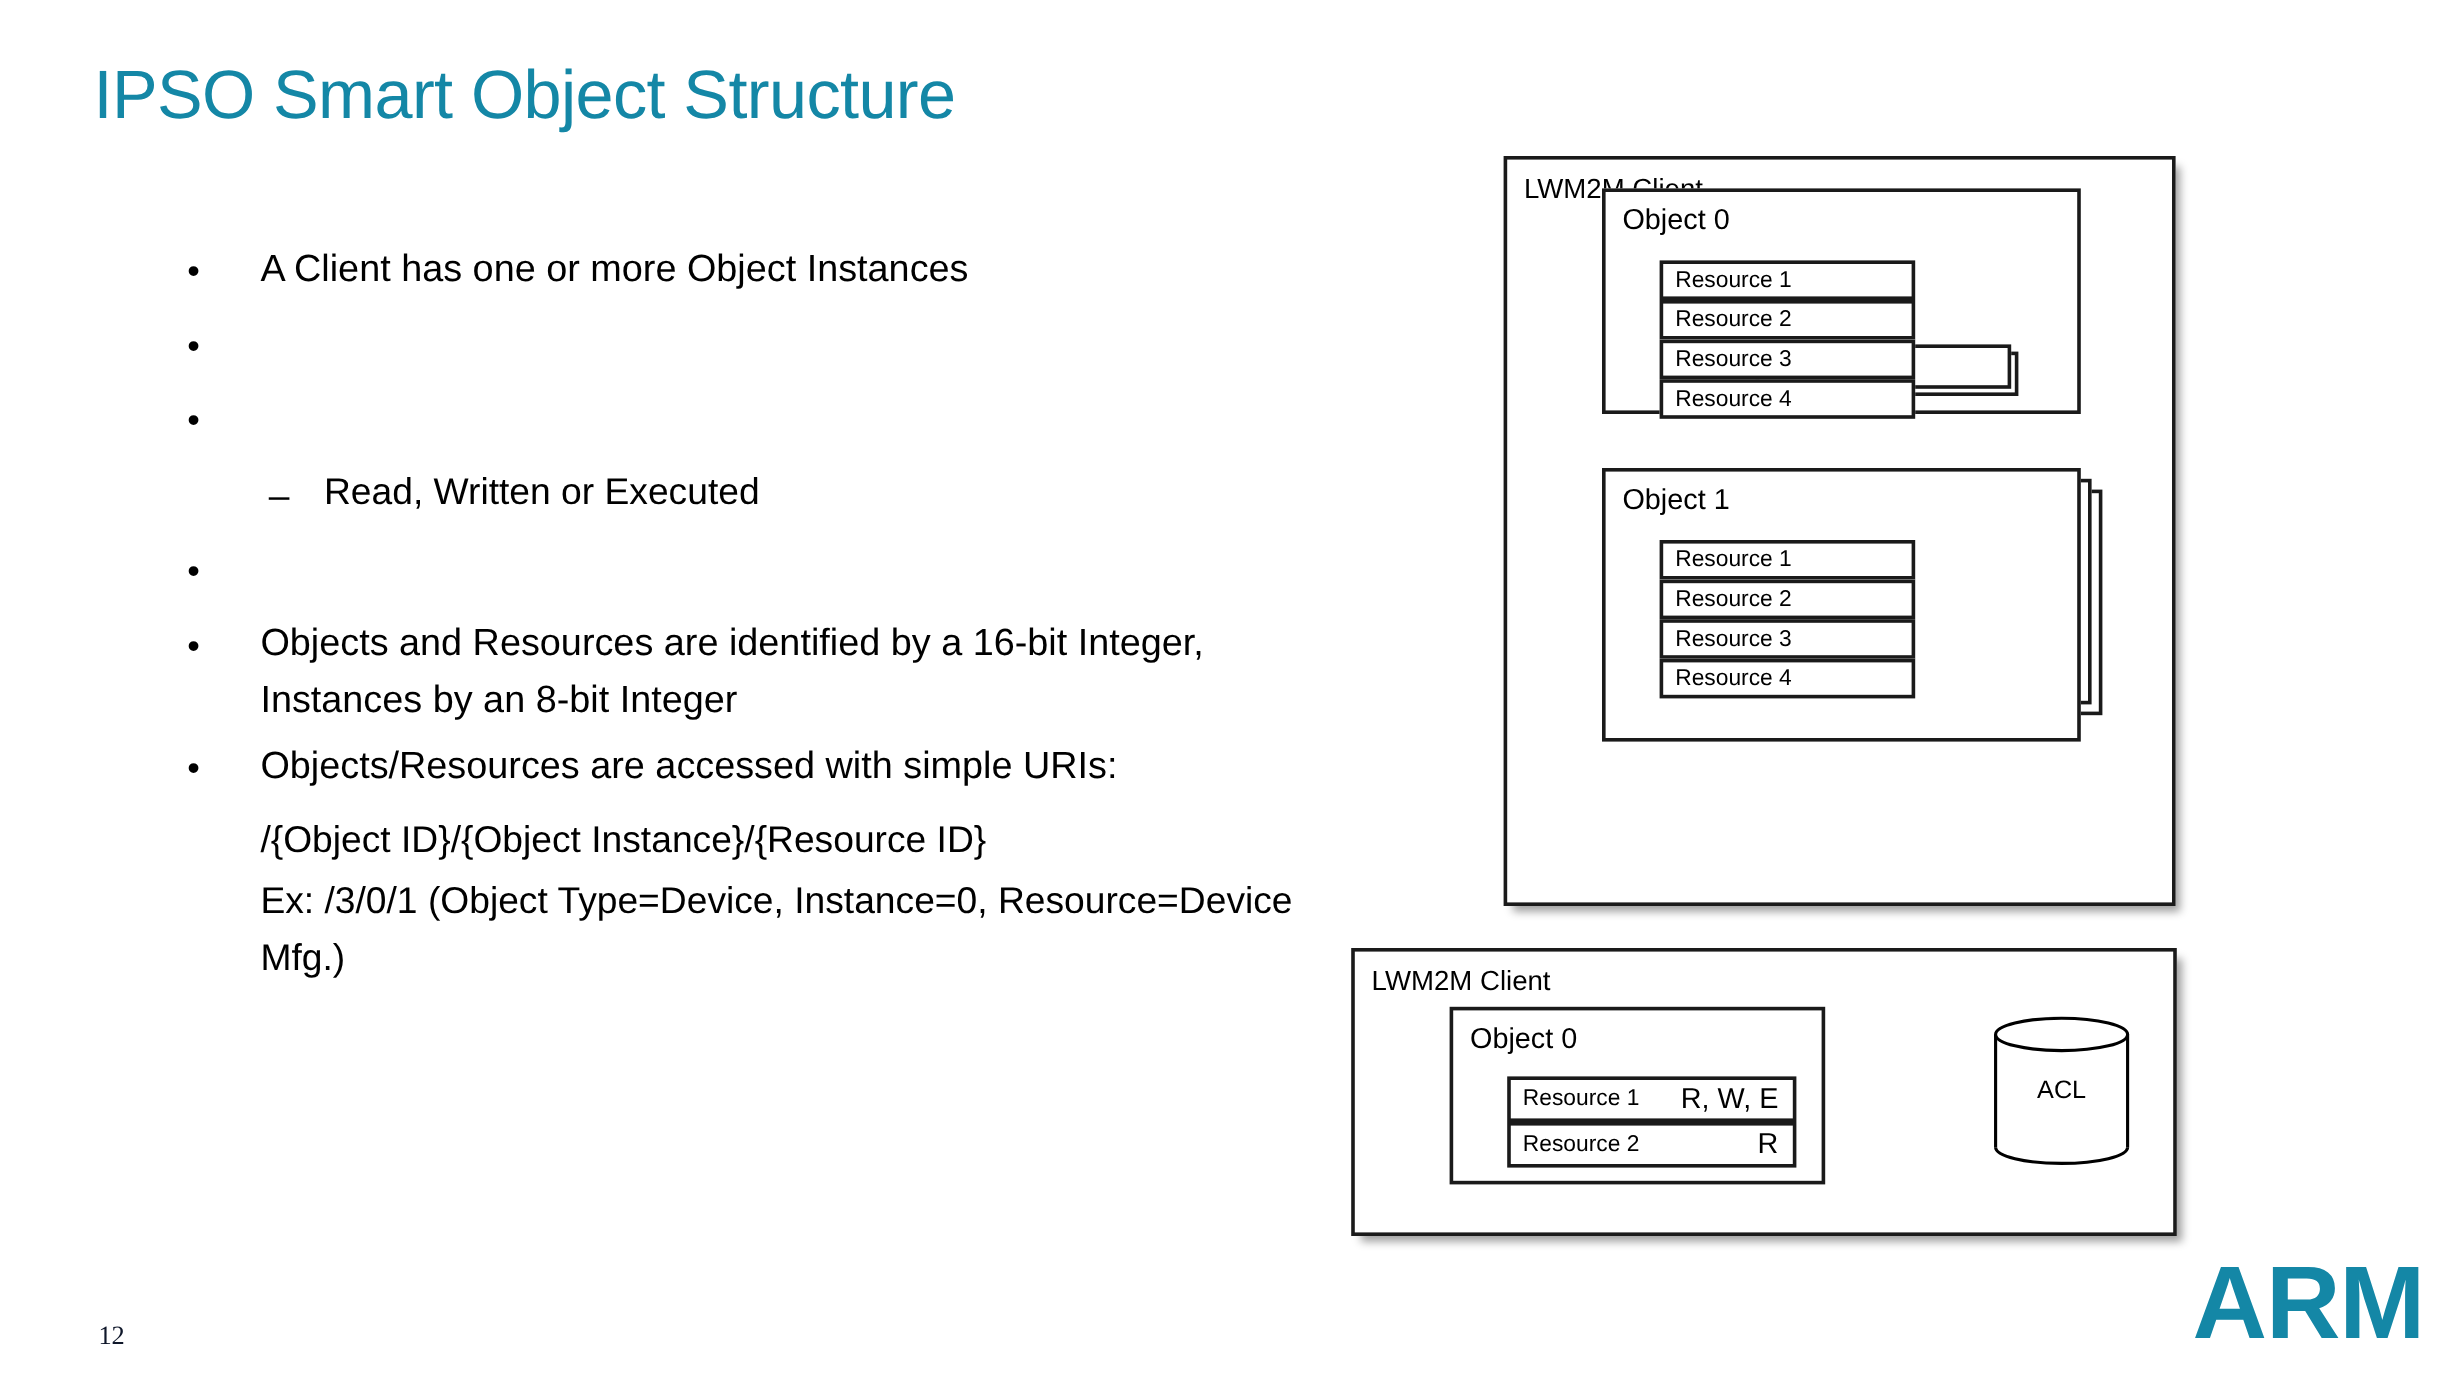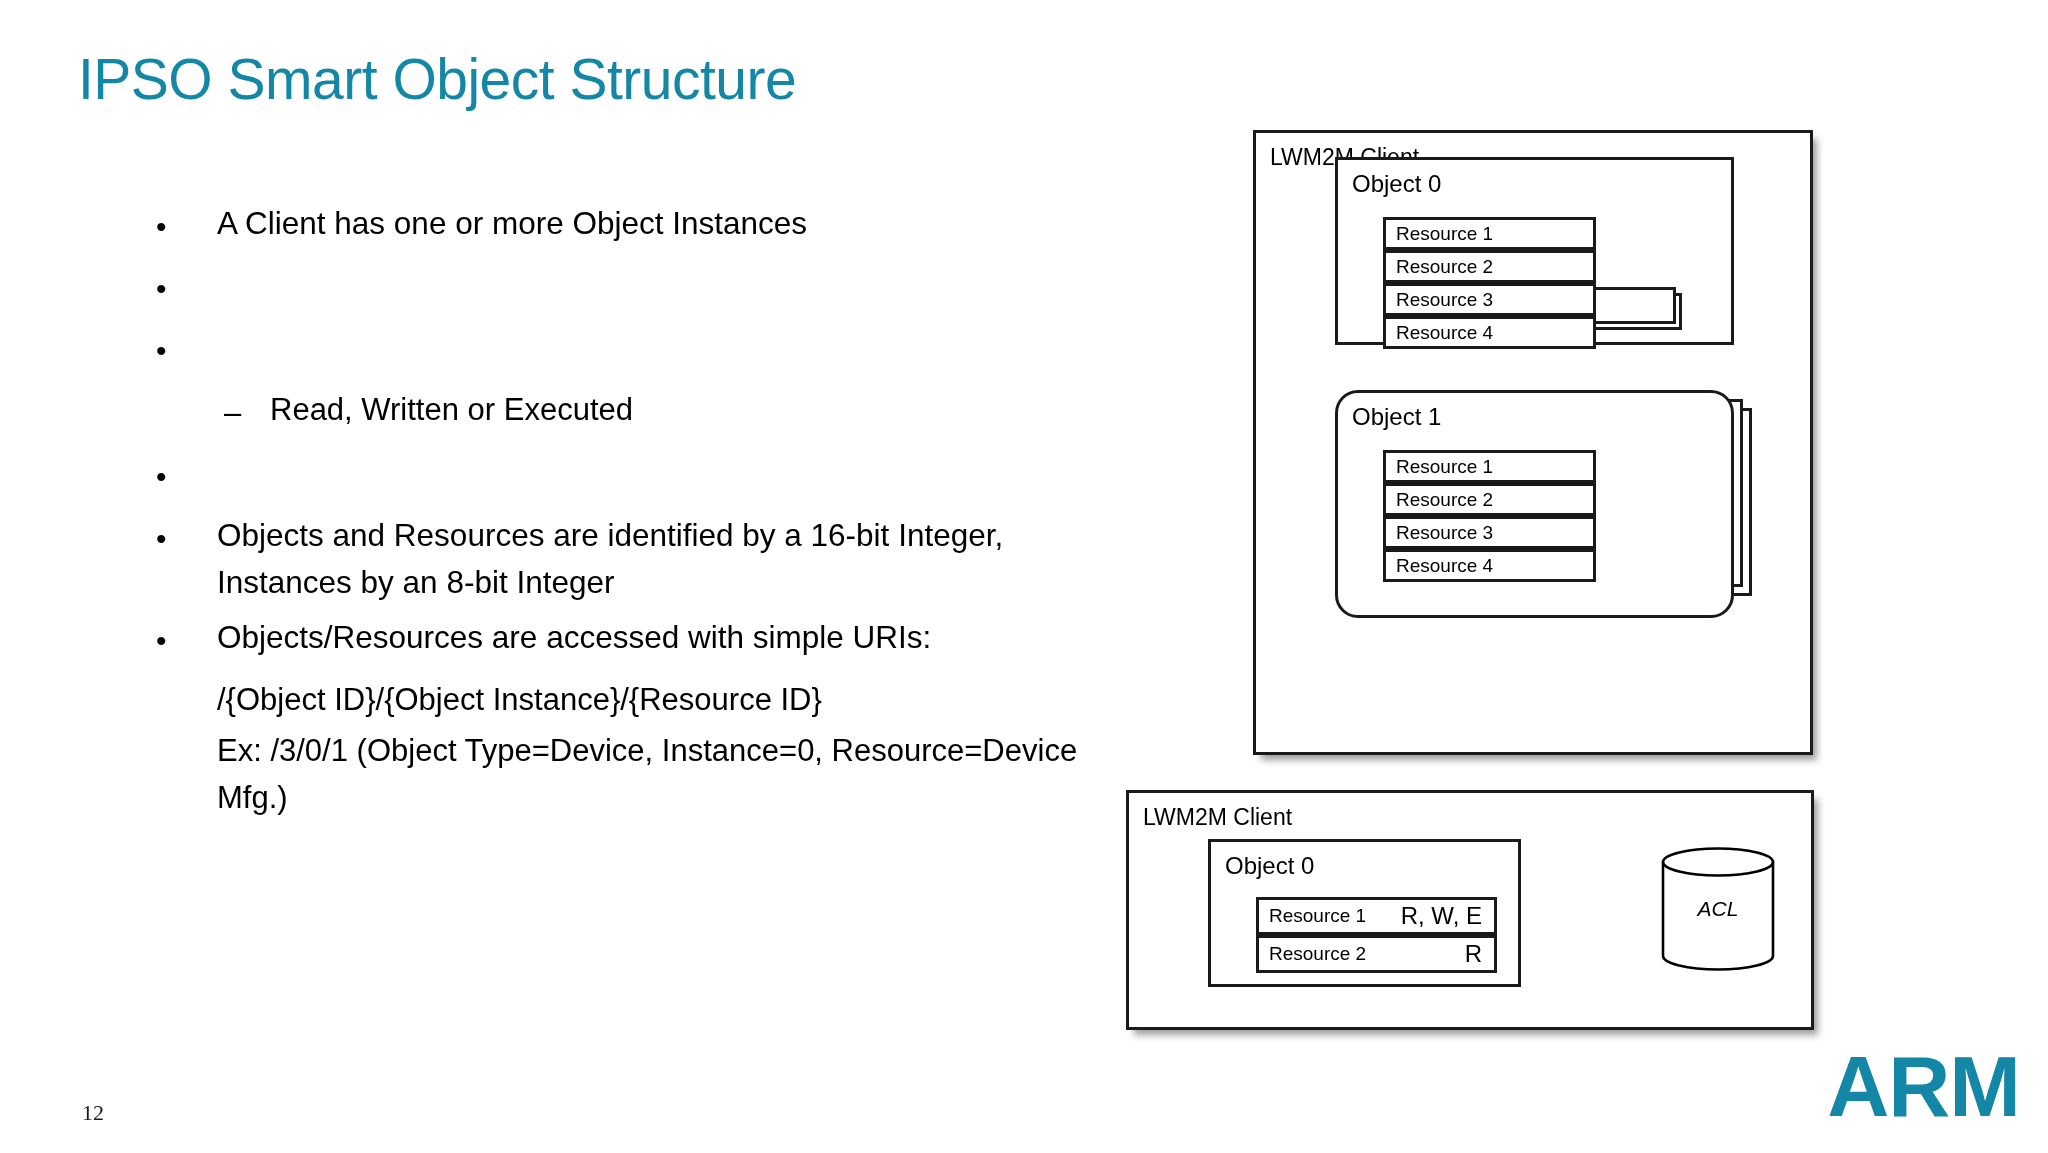--- a/index.html
+++ b/index.html
@@ -155,21 +155,20 @@
   }
   #acl-cyl svg { display: block; }
   .acl-text {
     position: absolute;
     left: 0;
     top: 52px;
     width: 118px;
     text-align: center;
     font-size: 21px;
     color: #000;
-    font-style: italic;
   }
 
   
   #page-number {
     position: absolute;
     left: 82px;
     top: 1100px;
     font-size: 22px;
     color: #0f172a;
     font-family: "Liberation Serif", serif;
@@ -255,21 +254,21 @@
       <span class="res-label">Resource 3</span>
     </div>
     <div class="res-box" style="left:45px; top:156px; width:213px; height:33px;">
       <span class="res-label">Resource 4</span>
     </div>
   </div>
 
   <div class="ghost" style="left:97px; top:275px; width:399px; height:188px; z-index:1;"></div>
   <div class="ghost" style="left:88px; top:266px; width:399px; height:188px; z-index:2;"></div>
 
-  <div class="object-box" style="left:79px; top:257px; width:399px; height:228px;border-radius:23px;">
+  <div class="object-box" style="left:79px; top:257px; width:399px; height:228px;">
     <span class="object-label">Object 1</span>
 
     <div class="res-box" style="left:45px; top:57px; width:213px; height:33px;">
       <span class="res-label">Resource 1</span>
     </div>
     <div class="res-box" style="left:45px; top:90px; width:213px; height:33px;">
       <span class="res-label">Resource 2</span>
     </div>
     <div class="res-box" style="left:45px; top:123px; width:213px; height:33px;">
       <span class="res-label">Resource 3</span>

